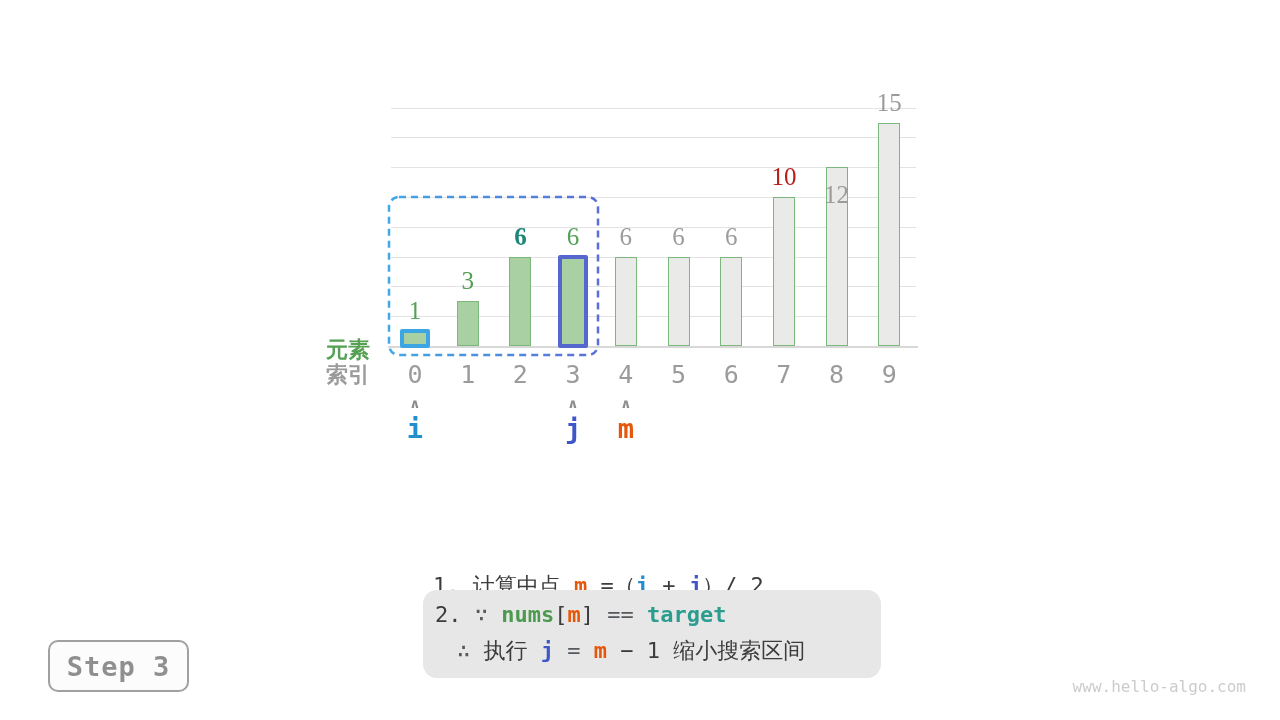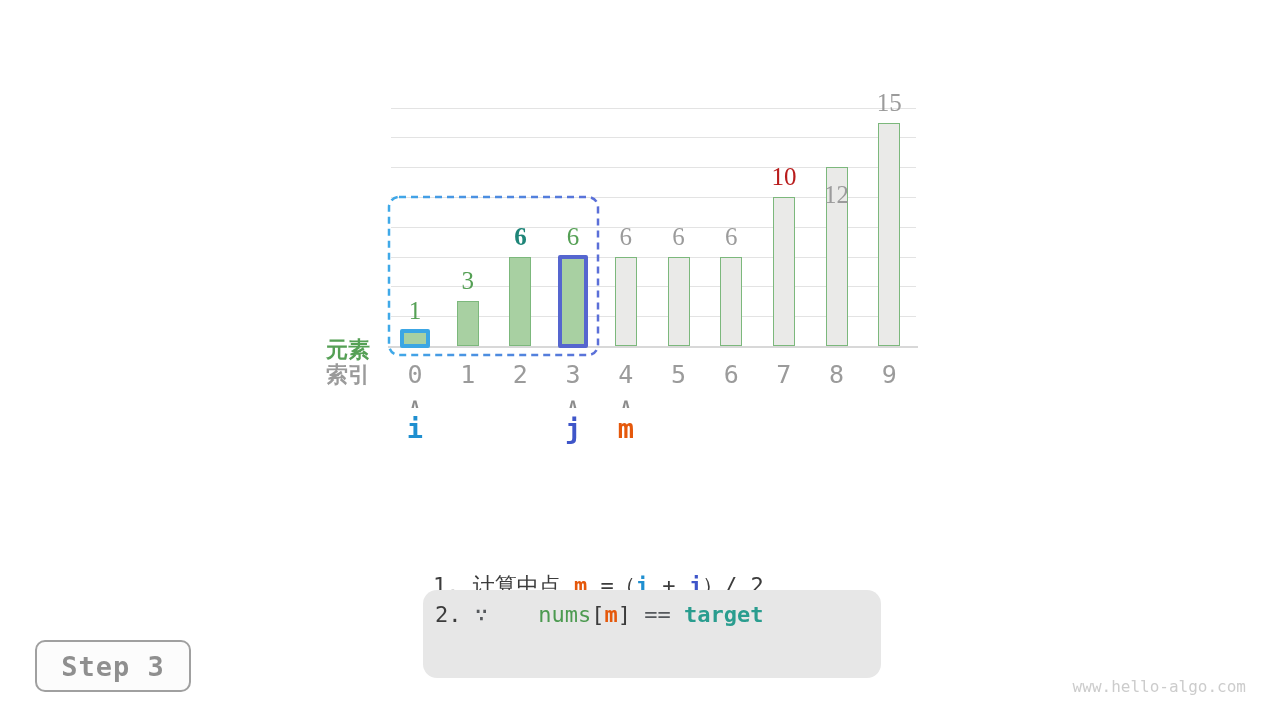--- a/index.html
+++ b/index.html
@@ -32,25 +32,25 @@
               color:var(--c-dark);white-space:pre;}
   #step2-box{position:absolute;left:423px;top:590px;width:458px;height:88px;border-radius:14px;
              background:var(--c-boxbg);}
   .box-line{position:absolute;left:12px;font-size:22px;line-height:28px;color:var(--c-dark);white-space:pre;}
   .box-line.l0{top:11px;}
   .box-line.l1{top:47px;}
   .box-line.indent{left:34px;}
   .seg-i{color:var(--c-i);font-weight:700;}
   .seg-j{color:var(--c-j);font-weight:700;}
   .seg-m{color:var(--c-m);font-weight:700;}
-  .seg-nums{color:var(--c-nums);font-weight:400;margin-left:37px;}
+  .seg-nums{color:var(--c-nums);font-weight:700;}
   .seg-target{color:var(--c-target);font-weight:700;}
   .seg-op{color:var(--c-op);}
   
-  #step-badge{position:absolute;left:35px;top:640px;width:156px;height:52px;border-radius:10px;
+  #step-badge{position:absolute;left:48px;top:640px;width:141px;height:52px;border-radius:10px;
               border:2px solid var(--c-stepborder);background:#fcfcfc;box-sizing:border-box;
               display:flex;align-items:center;justify-content:center;}
   #step-badge span{font-size:27px;font-weight:700;color:var(--c-steptext);
                    font-family:"DejaVu Sans Mono",monospace;letter-spacing:1px;}
   
   #watermark{position:absolute;right:34px;top:678px;font-size:16px;line-height:18px;
              color:var(--c-watermark);font-family:"DejaVu Sans Mono",monospace;}
 </style>
 </head>
 <body>
@@ -114,20 +114,21 @@
     </defs>
     <rect id="range-rect" x="389" y="197" width="209" height="158" rx="10" fill="none" stroke="url(#range-grad)" stroke-width="2.5" stroke-dasharray="7 5"></rect>
   </svg>
 
   <div id="y-axis-label" class="side-label">元素</div>
   <div id="x-axis-label" class="side-label">索引</div>
 
   <div id="step1-line"><span>1. 计算中点 </span><span class="seg-m">m</span><span> =（</span><span class="seg-i">i</span><span> + </span><span class="seg-j">j</span><span>）/ 2</span></div>
   <div id="step2-box">
       <div class="box-line l0"><span>2. </span><span class="seg-op">∵ </span><span class="seg-nums">nums</span><span>[</span><span class="seg-m">m</span><span>]</span><span class="seg-op"> == </span><span class="seg-target">target</span></div>
+      <div class="box-line l1 indent"><span class="seg-op">∴ </span><span>执行 </span><span class="seg-j">j</span><span class="seg-op"> = </span><span class="seg-m">m</span><span> − 1 缩小搜索区间</span></div>
     </div>
 
   <div id="step-badge">
     <span>Step 3</span>
   </div>
 
   <div id="watermark">www.hello-algo.com</div>
 </div>
 
 </body></html>

